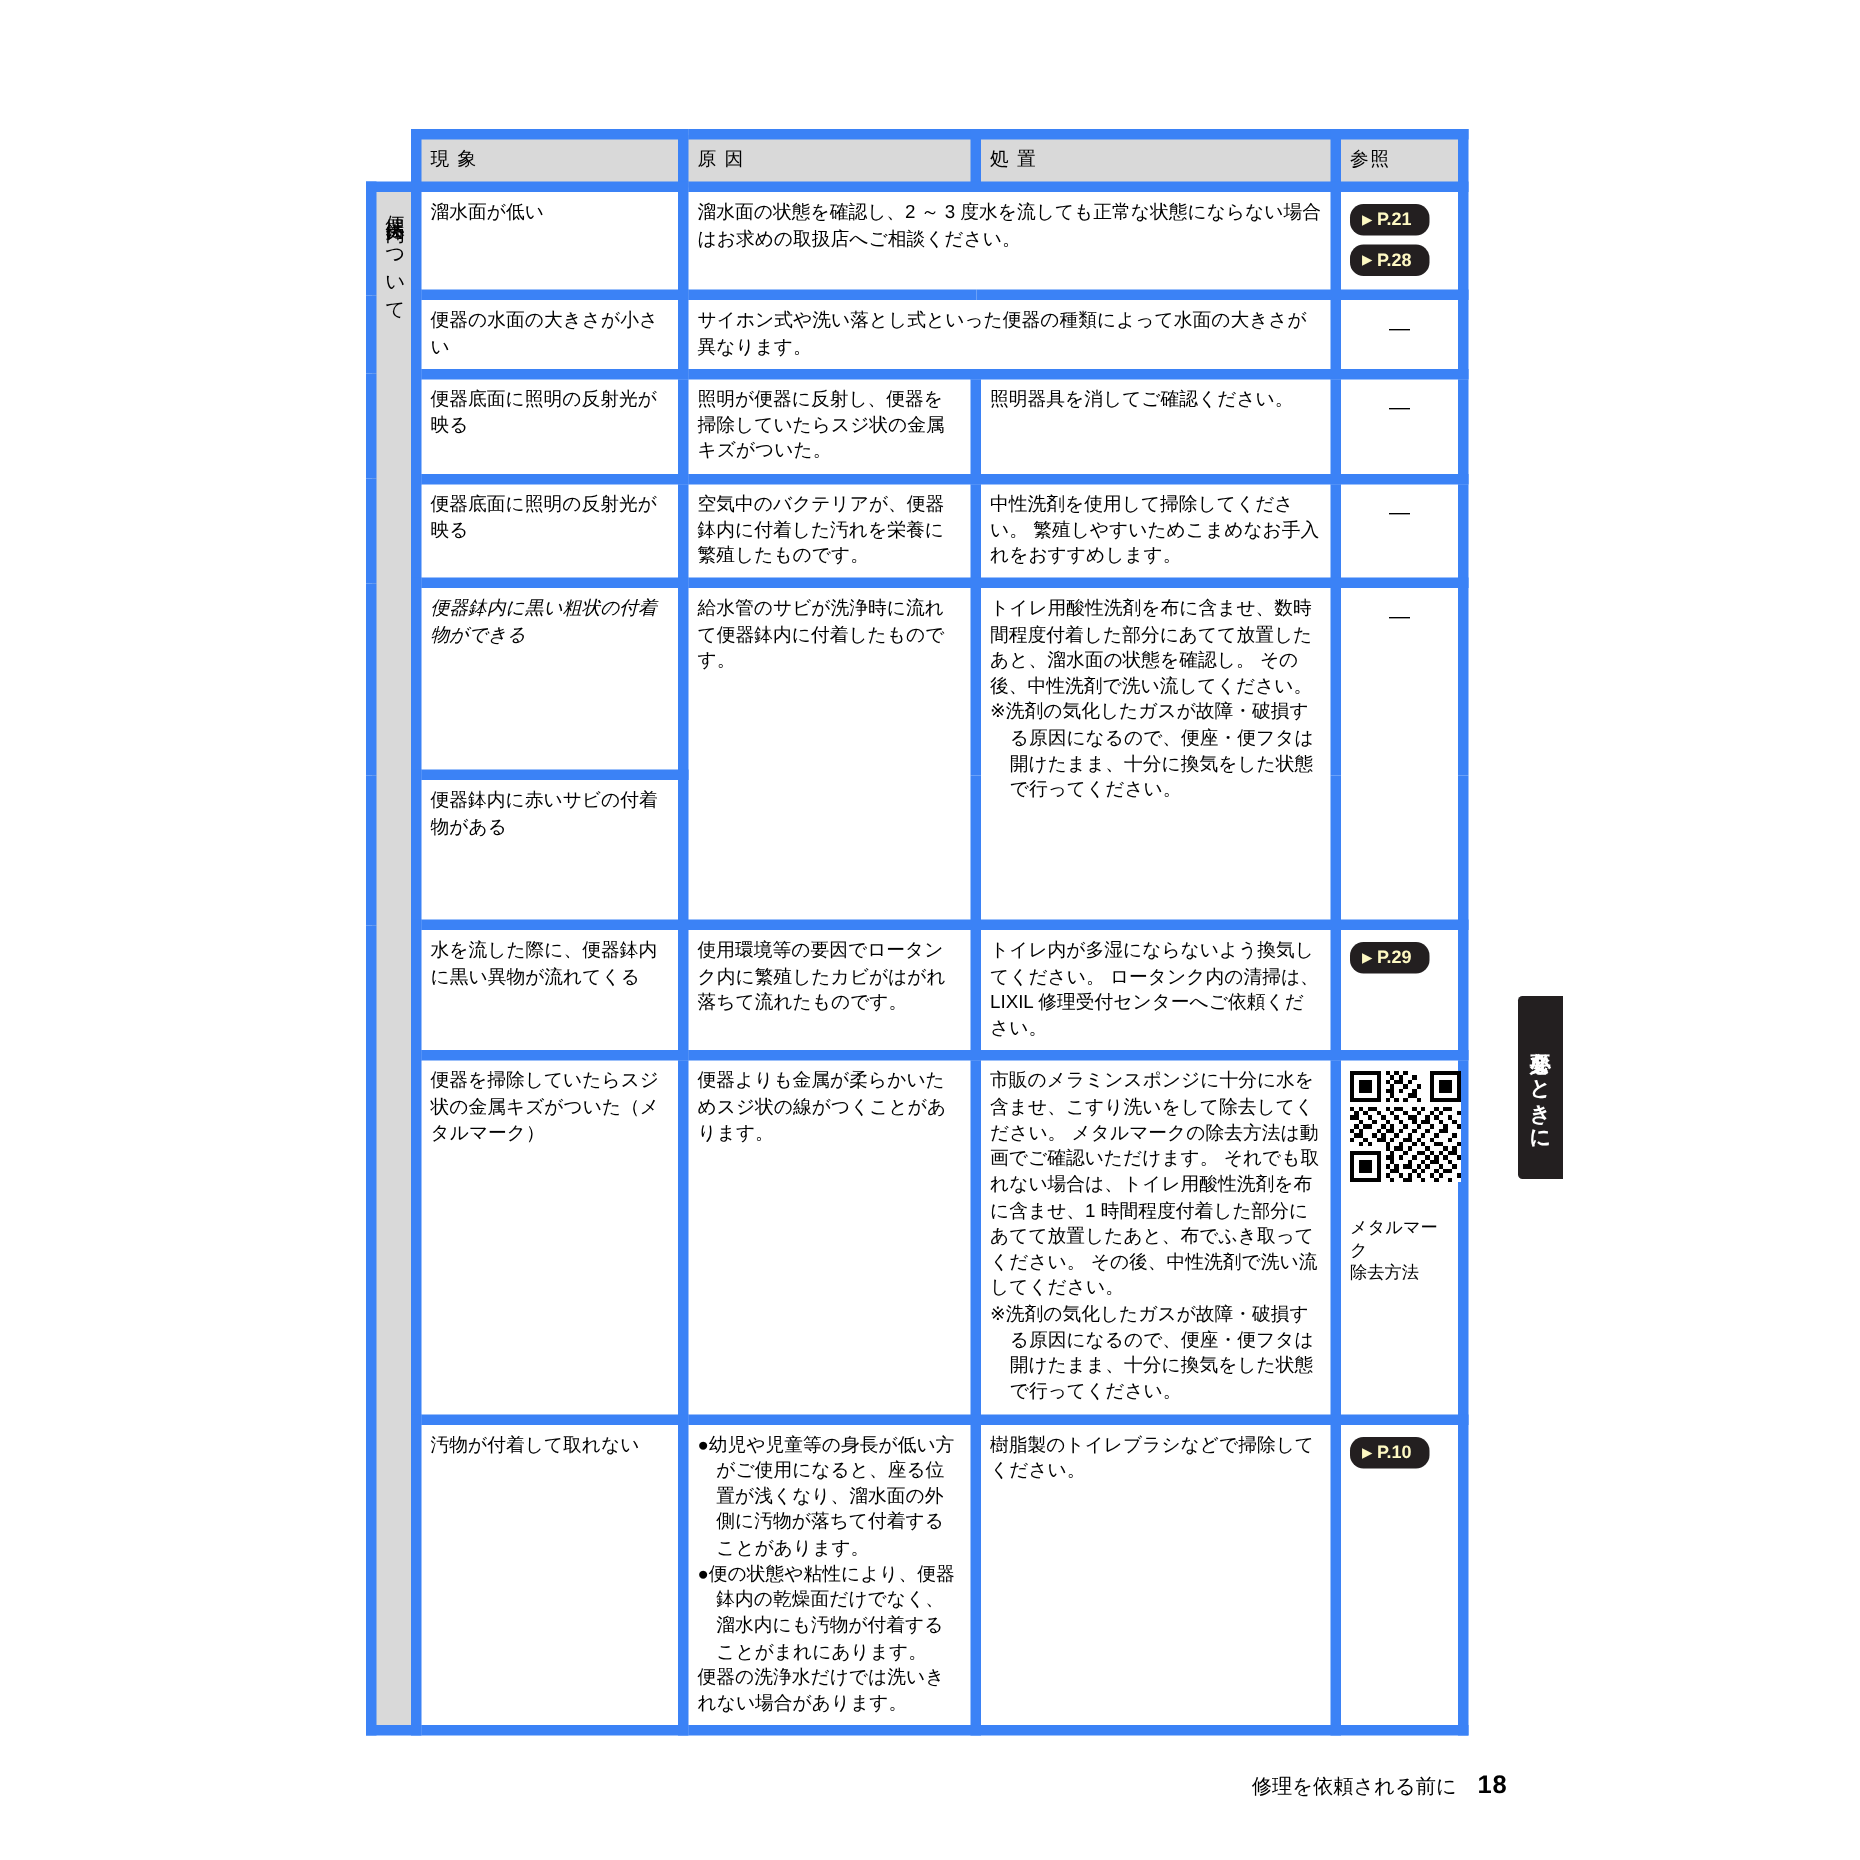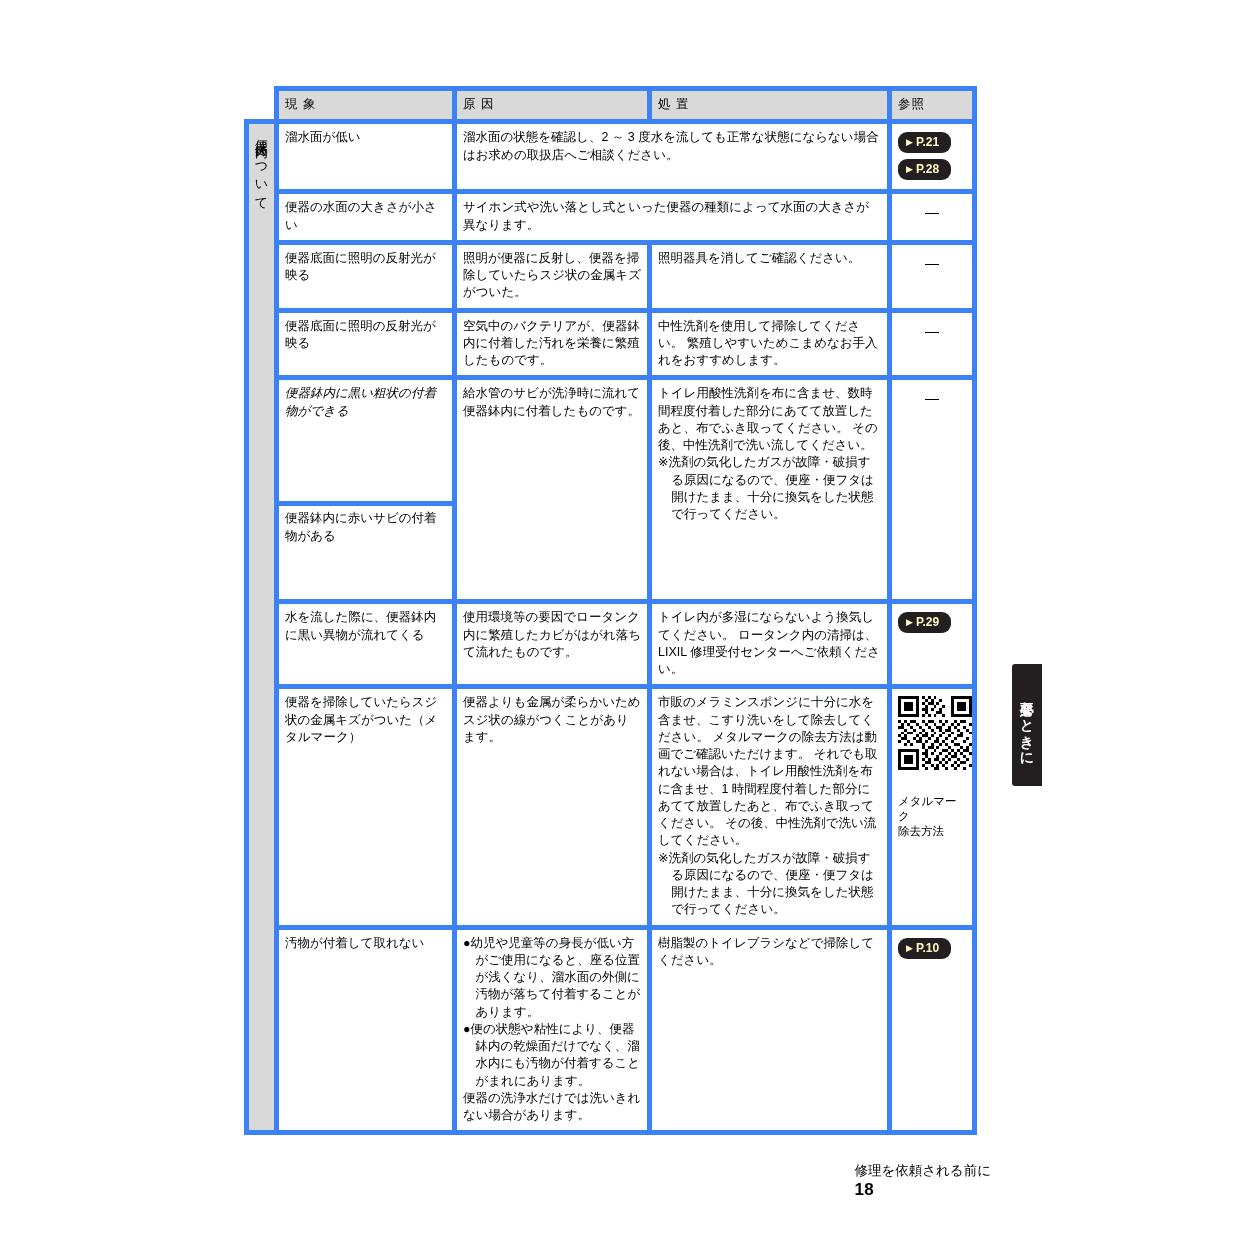--- a/index.html
+++ b/index.html
@@ -29,21 +29,21 @@
     left: 244px;
     top: 86px;
     width: 728px;
   }
   table.tbl {
     border-collapse: collapse;
     width: 728px;
     table-layout: fixed;
   }
   table.tbl td, table.tbl th {
-    border: 5px solid #3b82f6;
+    border: 7px solid #3b82f6;
     vertical-align: top;
     padding: 5px 6px 6px 6px;
     font-size: 12.5px;
     line-height: 1.38;
     font-weight: normal;
     text-align: left;
   }
   thead th {
     background: #d9d9d9;
     text-align: center;
@@ -162,21 +162,20 @@
     line-height: 1.05;
   }
 
   
   .footer {
     position: absolute;
     right: 235px;
     bottom: 40px;
     display: flex;
     align-items: baseline;
-    flex-direction: column;
   }
   .footer-text {
     font-size: 13.5px;
     margin-right: 14px;
   }
   .footer-page {
     font-size: 17px;
     font-weight: bold;
     letter-spacing: 0.5px;
   }
@@ -244,31 +243,31 @@
           </td>
           <td class="ref">
             <span class="dash">—</span>
           </td>
         </tr>
 
         <tr>
           <td style="height:110px;font-style:italic;">便器鉢内に黒い粗状の付着物ができる</td>
           <td rowspan="2" class="mid">給水管のサビが洗浄時に流れて便器鉢内に付着したものです。</td>
           <td rowspan="2">
-            <span>トイレ用酸性洗剤を布に含ませ、数時間程度付着した部分にあてて放置したあと、布でふき取ってください。</span>
+            <span>トイレ用酸性洗剤を布に含ませ、数時間程度付着した部分にあてて放置したあと、溜水面の状態を確認し。</span>
             <span>その後、中性洗剤で洗い流してください。</span>
             <span class="note">※洗剤の気化したガスが故障・破損する原因になるので、便座・便フタは開けたまま、十分に換気をした状態で行ってください。</span>
           </td>
           <td rowspan="2" class="ref">
             <span class="dash">—</span>
           </td>
         </tr>
 
         <tr>
-          <td style="height:82px;font-family:Liberation Mono, monospace;">便器鉢内に赤いサビの付着物がある</td>
+          <td style="height:82px;">便器鉢内に赤いサビの付着物がある</td>
         </tr>
 
         <tr>
           <td class="mid">水を流した際に、便器鉢内に黒い異物が流れてくる</td>
           <td class="mid">使用環境等の要因でロータンク内に繁殖したカビがはがれ落ちて流れたものです。</td>
           <td>
             <span>トイレ内が多湿にならないよう換気してください。</span>
             <span>ロータンク内の清掃は、LIXIL 修理受付センターへご依頼ください。</span>
           </td>
           <td class="ref mid">

